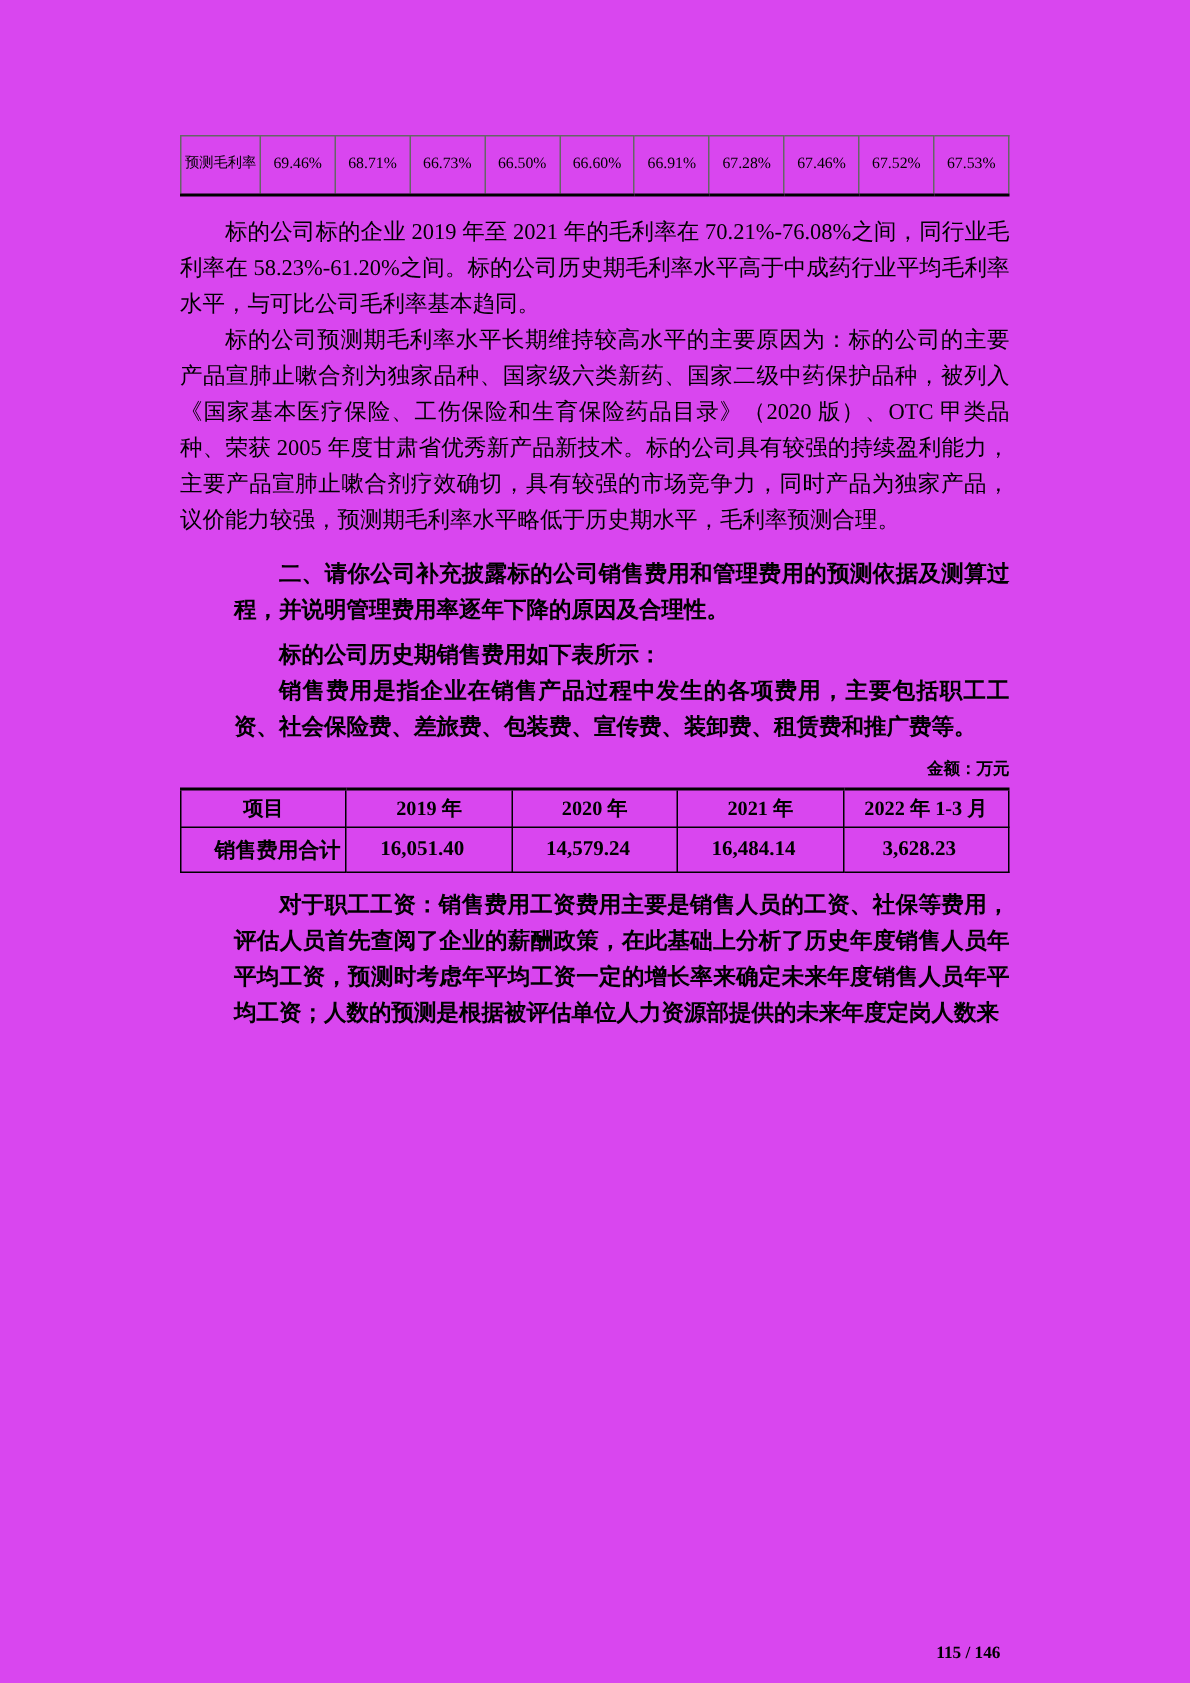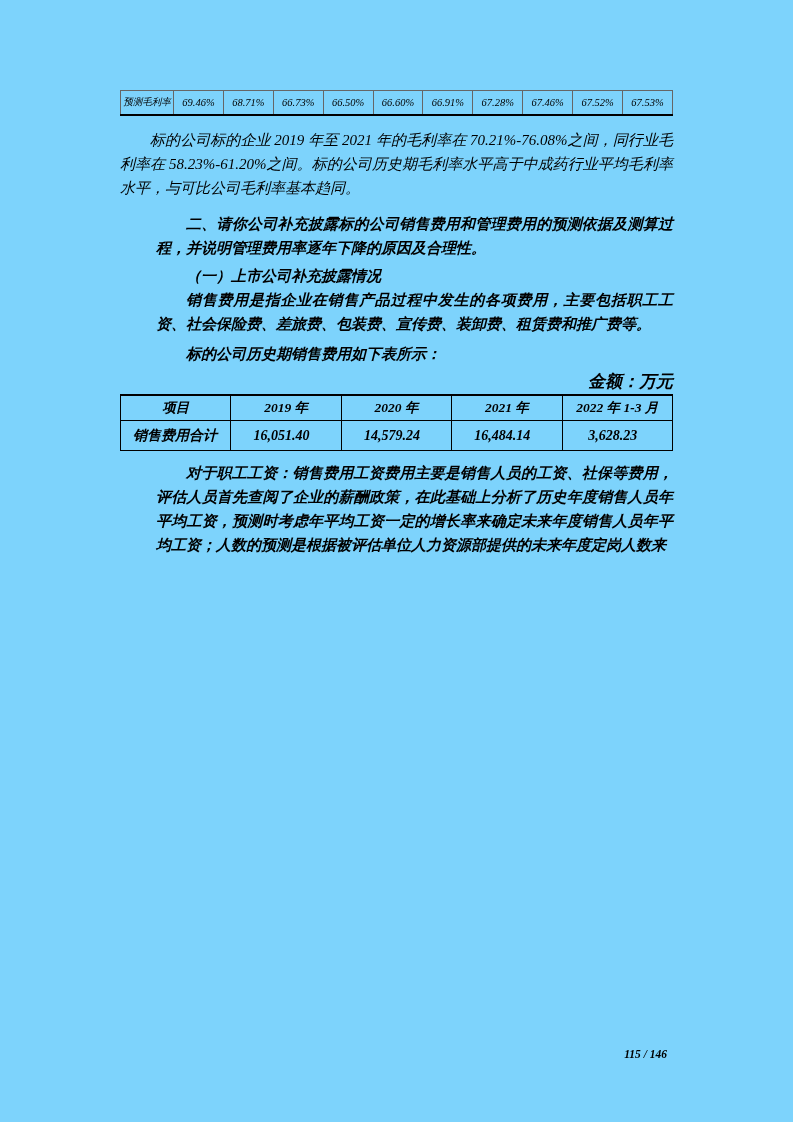--- a/index.html
+++ b/index.html
@@ -5,26 +5,25 @@
   html, body { margin: 0; padding: 0; }
   body {
     background: #ffffff;
     font-family: "Liberation Serif", "DejaVu Serif", serif;
   }
   .page {
     position: relative;
     width: 793px;
     height: 1122px;
     margin: 0 auto;
-    background: #7dd3fc;
+    background: #d946ef;
     box-sizing: border-box;
     padding: 0 120px;
     color: #000;
     overflow: hidden;
-    font-style: italic;
   }
   .para {
     font-size: 15px;
     line-height: 24px;
     text-align: justify;
     text-indent: 2em;
     margin: 0;
     word-break: break-all;
   }
   .bold { font-weight: bold; margin-left: 36px; }
@@ -44,34 +43,34 @@
     padding: 1px 2px;
     box-sizing: border-box;
   }
   .margin-table .mt-label {
     font-size: 9.5px;
     line-height: 11px;
     width: 53px;
   }
   .margin-table .mt-val {
     font-size: 10.5px;
-    height: 24px;
+    height: 39px;
   }
 
   .p-after-table { margin-top: 12px; }
   .section-heading { margin-top: 12px; }
   .sub-heading { margin-top: 4px; }
   .p-disclosure { margin-top: 4px; }
   .quote-heading { margin-top: 6px; }
   .table-intro { margin-top: 6px; }
 
   .unit-line {
     width: 553px;
     text-align: right;
-    font-size: 17px;
+    font-size: 11px;
     line-height: 24px;
     margin-top: 4px;
     font-weight: bold;
   }
 
   
   .expense-table {
     width: 553px;
     border-collapse: collapse;
     table-layout: fixed;
@@ -87,33 +86,33 @@
     font-size: 13.5px;
     text-align: center;
     font-weight: bold;
   }
   .expense-table td {
     height: 30px;
     font-size: 14px;
   }
   .expense-table td.row-label {
     text-align: left;
-    padding-left: 12px;
+    padding-left: 22px;
   }
   .expense-table td.num {
     text-align: center;
     padding-right: 10px;
     margin-top: 20px;
   }
 
   .p-salary { margin-top: 10px; }
 
   .footer {
     position: absolute;
-    top: 1048px;
+    top: 1096px;
     right: 126px;
     font-size: 11.5px;
     font-weight: bold;
     font-family: "Liberation Serif", "DejaVu Serif", serif;
     text-align: right;
   }
 </style>
 </head>
 <body>
 
@@ -133,30 +132,30 @@
         <td class="mt-val">67.46%</td>
         <td class="mt-val">67.52%</td>
         <td class="mt-val">67.53%</td>
       </tr>
     </tbody>
   </table>
 
   <p class="para p-after-table">标的公司标的企业 2019 年至 2021 年的毛利率在 70.21%-76.08%之间，同行业毛利率在 58.23%-61.20%之间。标的公司历史期毛利率水平高于中成药行业平均毛利率水平，与可比公司毛利率基本趋同。</p>
 
 
+  <p class="para">标的公司预测期毛利率水平长期维持较高水平的主要原因为：标的公司的主要产品宣肺止嗽合剂为独家品种、国家级六类新药、国家二级中药保护品种，被列入《国家基本医疗保险、工伤保险和生育保险药品目录》（2020 版）、OTC 甲类品种、荣获 2005 年度甘肃省优秀新产品新技术。标的公司具有较强的持续盈利能力，主要产品宣肺止嗽合剂疗效确切，具有较强的市场竞争力，同时产品为独家产品，议价能力较强，预测期毛利率水平略低于历史期水平，毛利率预测合理。</p>
 
   <p class="para bold section-heading">二、请你公司补充披露标的公司销售费用和管理费用的预测依据及测算过程，并说明管理费用率逐年下降的原因及合理性。</p>
 
-  <p class="para bold sub-heading">（一）上市公司补充披露情况</p>
 
 
 
+  <p class="para bold table-intro">标的公司历史期销售费用如下表所示：</p>
+
   <p class="para bold">销售费用是指企业在销售产品过程中发生的各项费用，主要包括职工工资、社会保险费、差旅费、包装费、宣传费、装卸费、租赁费和推广费等。</p>
-
-  <p class="para bold table-intro">标的公司历史期销售费用如下表所示：</p>
 
   <div class="unit-line">金额：万元</div>
 
   <table class="expense-table">
     <thead>
       <tr>
         <th>项目</th>
         <th>2019 年</th>
         <th>2020 年</th>
         <th>2021 年</th>

